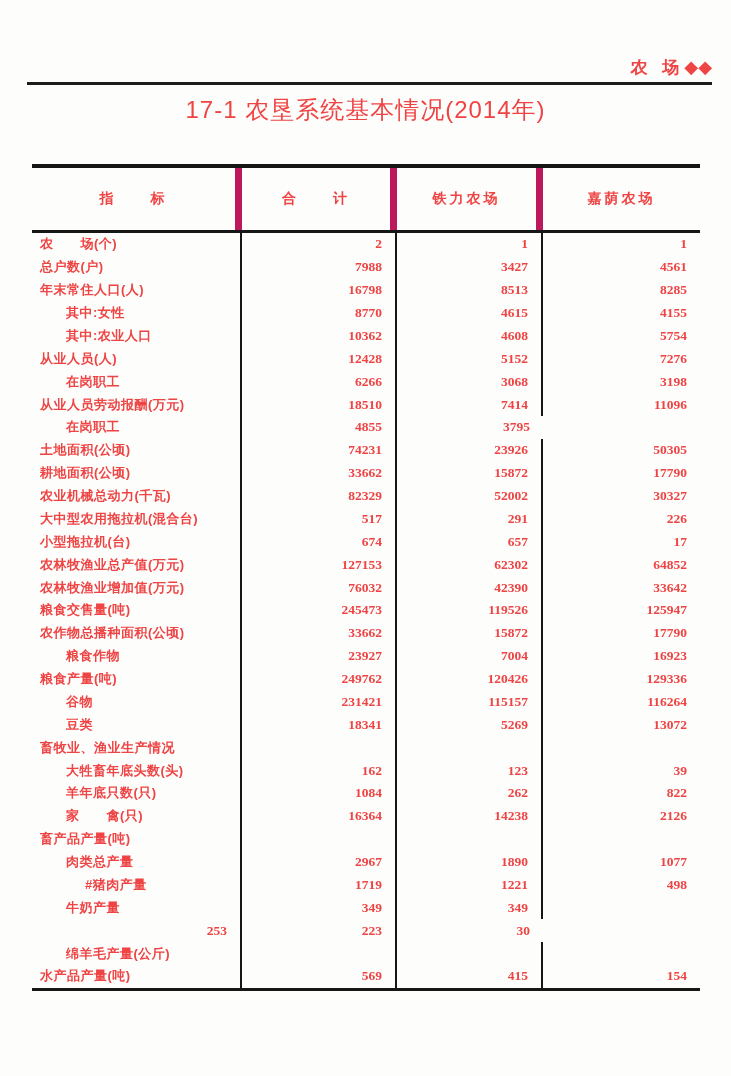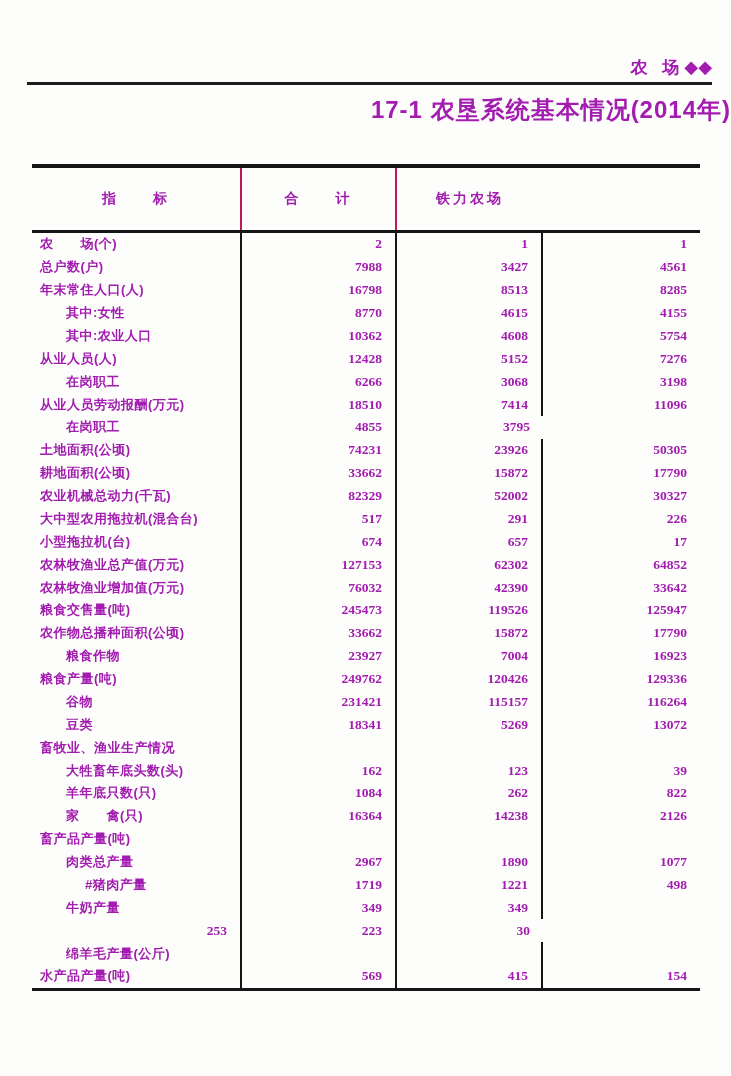--- a/index.html
+++ b/index.html
@@ -1,46 +1,46 @@
 <!DOCTYPE html>
 <html><head>
 <meta charset="utf-8">
 <style>
   html,body{margin:0;padding:0;background:#e8e8e8;}
   .page{
     position:relative;width:731px;height:1076px;background:#fdfdfc;
-    font-family:"Liberation Sans","DejaVu Sans",sans-serif;color:#a21caf;
+    font-family:"Liberation Sans","DejaVu Sans",sans-serif;color:#ef4444;
     overflow:hidden;margin:0 auto;
   }
   .header-right{
     position:absolute;top:56px;right:19px;
     font-size:17px;font-weight:bold;letter-spacing:5px;white-space:nowrap;
   }
   .header-right .diamonds{letter-spacing:0;font-size:18px;}
   .rule{
     position:absolute;top:82px;left:27px;right:19px;
     border-top:3px solid #1c1c1c;
   }
   .title{
     position:absolute;top:94px;left:0;width:100%;
-    text-align:right;font-size:24px;font-weight:bold;margin:0;letter-spacing:1px;
+    text-align:center;font-size:24px;font-weight:normal;margin:0;letter-spacing:1px;
   }
   .table{
     position:absolute;top:164px;left:32px;width:668px;
     border-top:4px solid #161616;border-bottom:3px solid #161616;
   }
   .thead{
     display:grid;grid-template-columns:210px 155px 146px 157px;
     height:62px;border-bottom:3px solid #161616;
   }
   .th{
     display:flex;align-items:center;justify-content:center;
     font-size:14px;font-weight:bold;letter-spacing:3px;
   }
-  .th:not(:last-child){border-right:2px solid #be185d;text-align:center;}
+  .th:not(:last-child){border-right:7px solid #be185d;text-align:center;}
   .tbody{display:block;}
   .tr{
     display:grid;grid-template-columns:210px 155px 146px 157px;
     height:22.88px;
   }
   .td{
     font-weight:bold;overflow:hidden;white-space:nowrap;
     display:flex;align-items:center;
   }
   .td:not(:last-child){border-right:2px solid #161616;}
@@ -66,20 +66,21 @@
 
   <div class="rule"></div>
 
   <h1 class="title">17-1  农垦系统基本情况(2014年)</h1>
 
   <div class="table">
     <div class="thead">
       <div class="th">指　　标</div>
       <div class="th">合　　计</div>
       <div class="th">铁力农场</div>
+      <div class="th">嘉荫农场</div>
     </div>
     <div class="tbody" id="tbody">
         <div class="tr">
           <div class="td col-label indent-0">农　　场(个)</div>
           <div class="td col-num">2</div>
           <div class="td col-num">1</div>
           <div class="td col-num">1</div>
         </div>
         <div class="tr">
           <div class="td col-label indent-0">总户数(户)</div>

